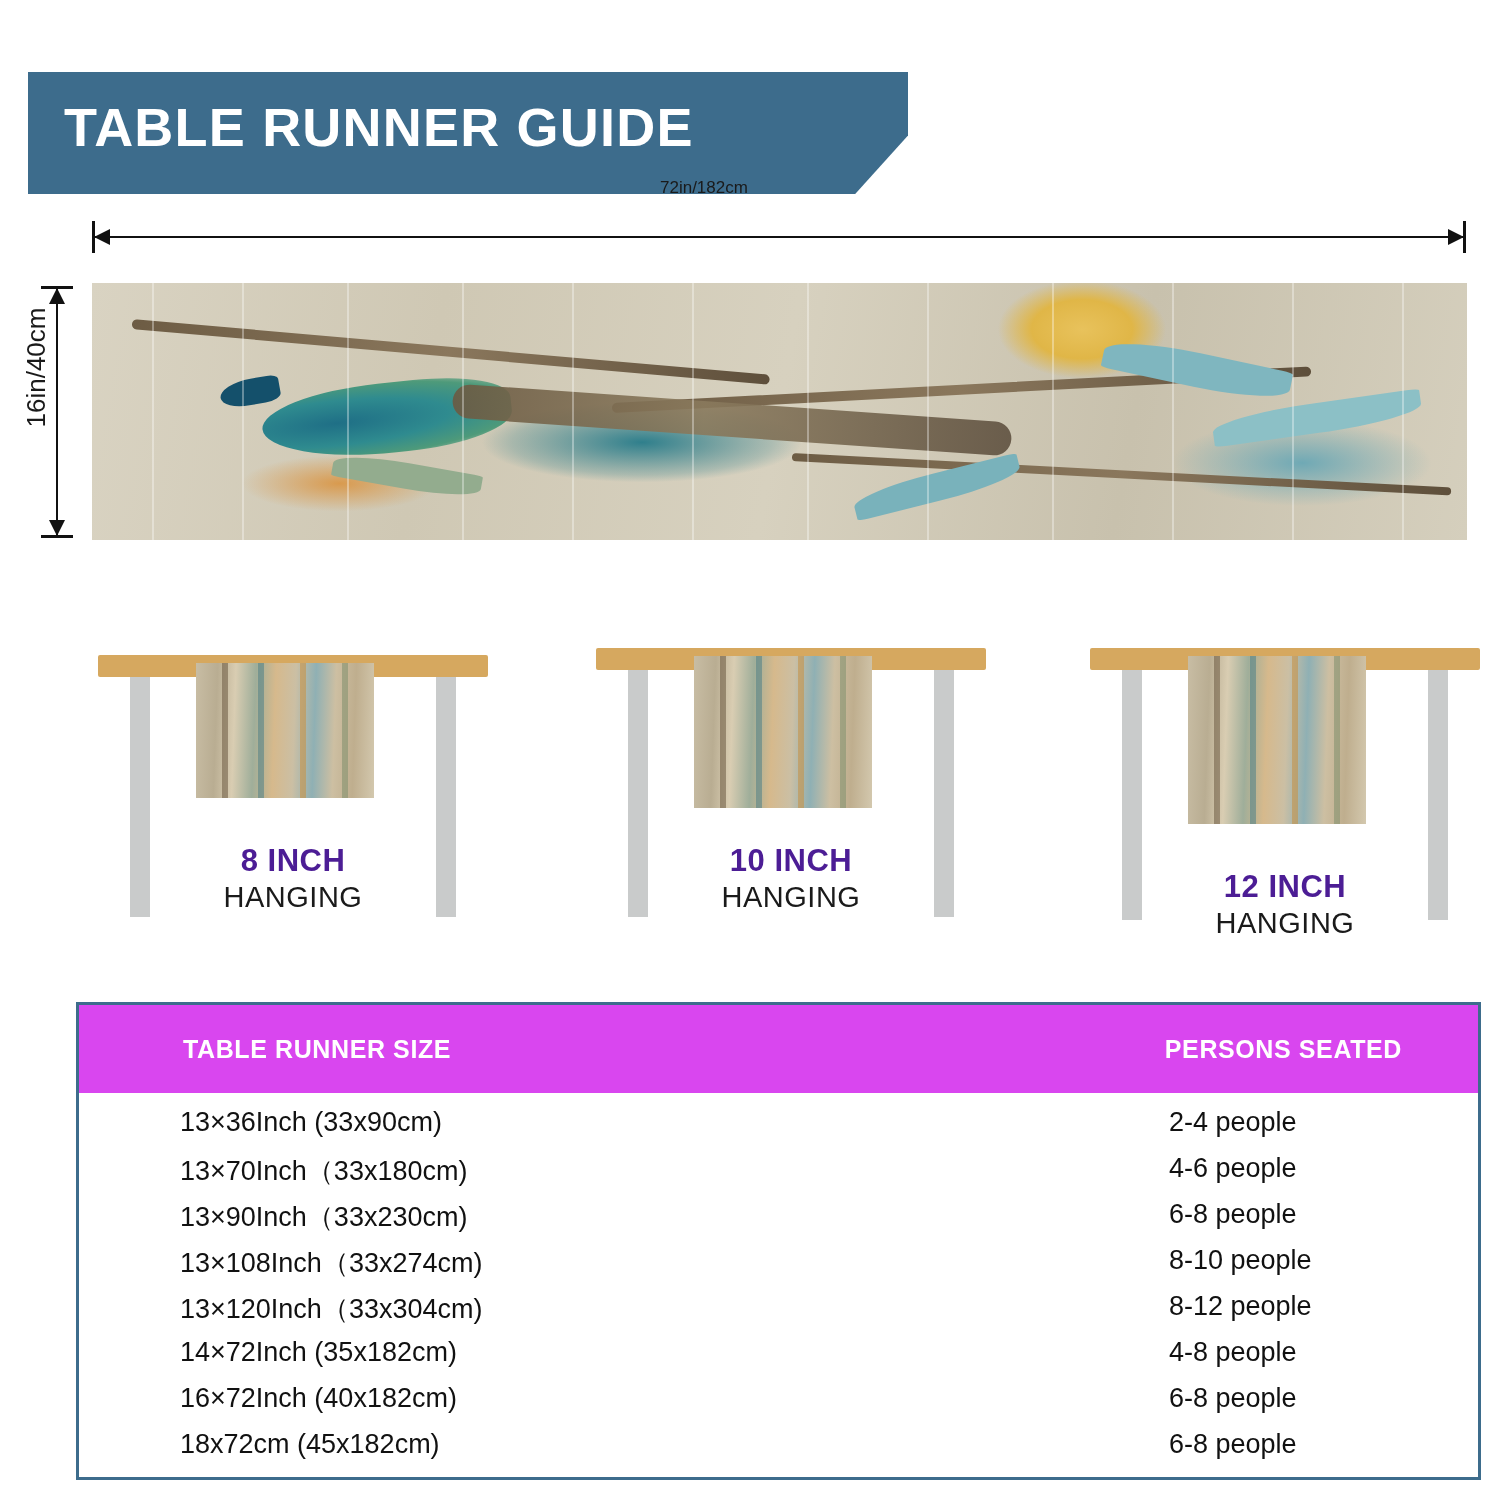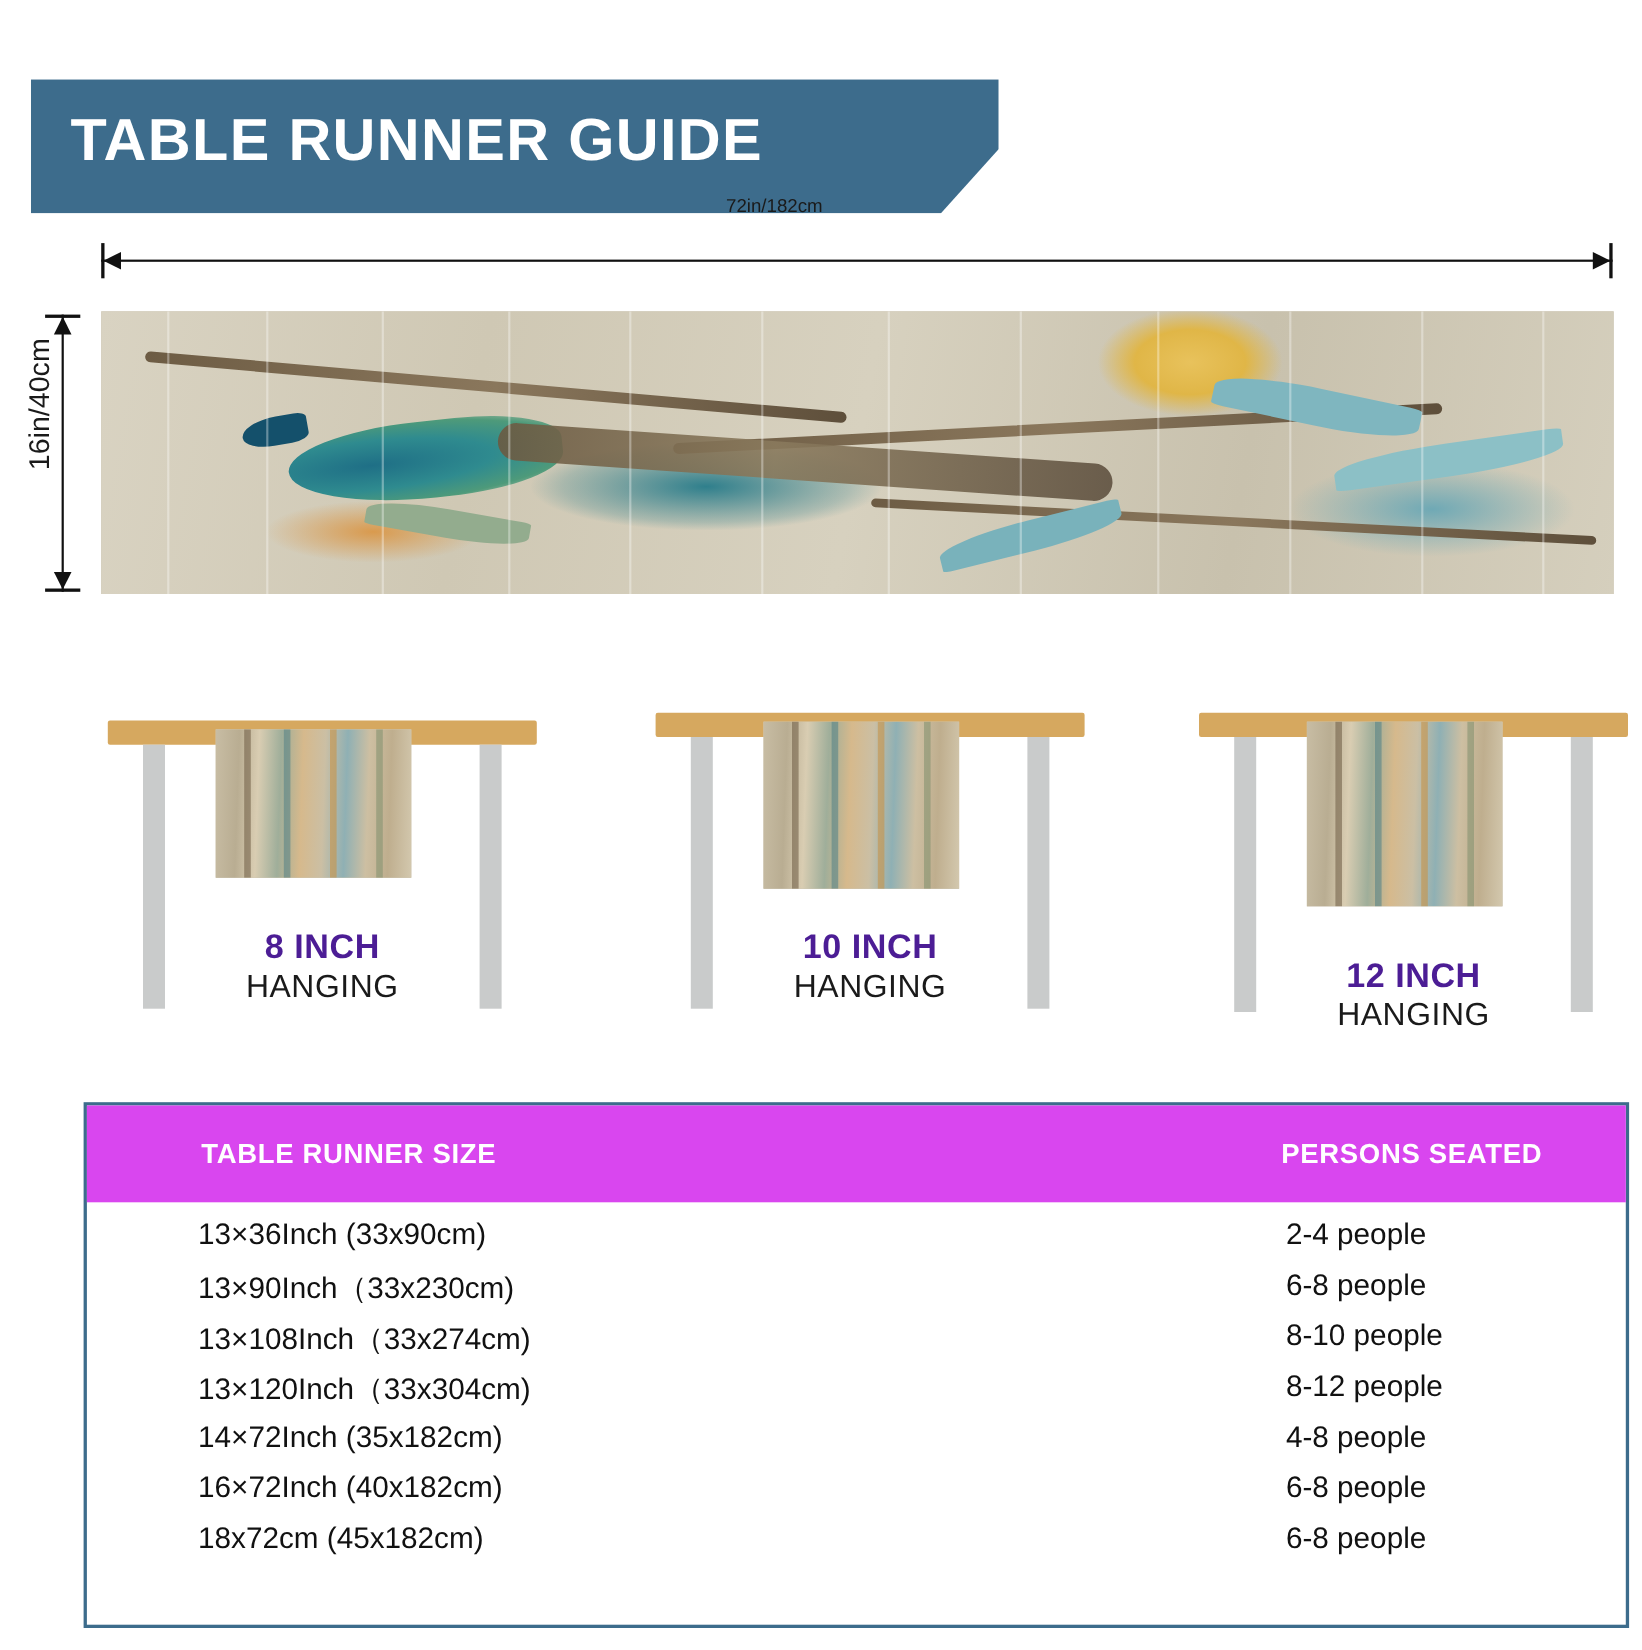--- a/index.html
+++ b/index.html
@@ -409,20 +409,24 @@
   <div class="thead">
     <div class="th left">TABLE RUNNER SIZE</div>
     <div class="th right">PERSONS SEATED</div>
   </div>
   <div class="rows">
     <div class="row">
       <span class="size">13×36Inch (33x90cm)</span>
       <span class="persons">2-4 people</span>
     </div>
     <div class="row">
+      <span class="size">13×70Inch（33x180cm)</span>
+      <span class="persons">4-6 people</span>
+    </div>
+    <div class="row">
       <span class="size">13×90Inch（33x230cm)</span>
       <span class="persons">6-8 people</span>
     </div>
     <div class="row">
       <span class="size">13×108Inch（33x274cm)</span>
       <span class="persons">8-10 people</span>
     </div>
     <div class="row">
       <span class="size">13×120Inch（33x304cm)</span>
       <span class="persons">8-12 people</span>

